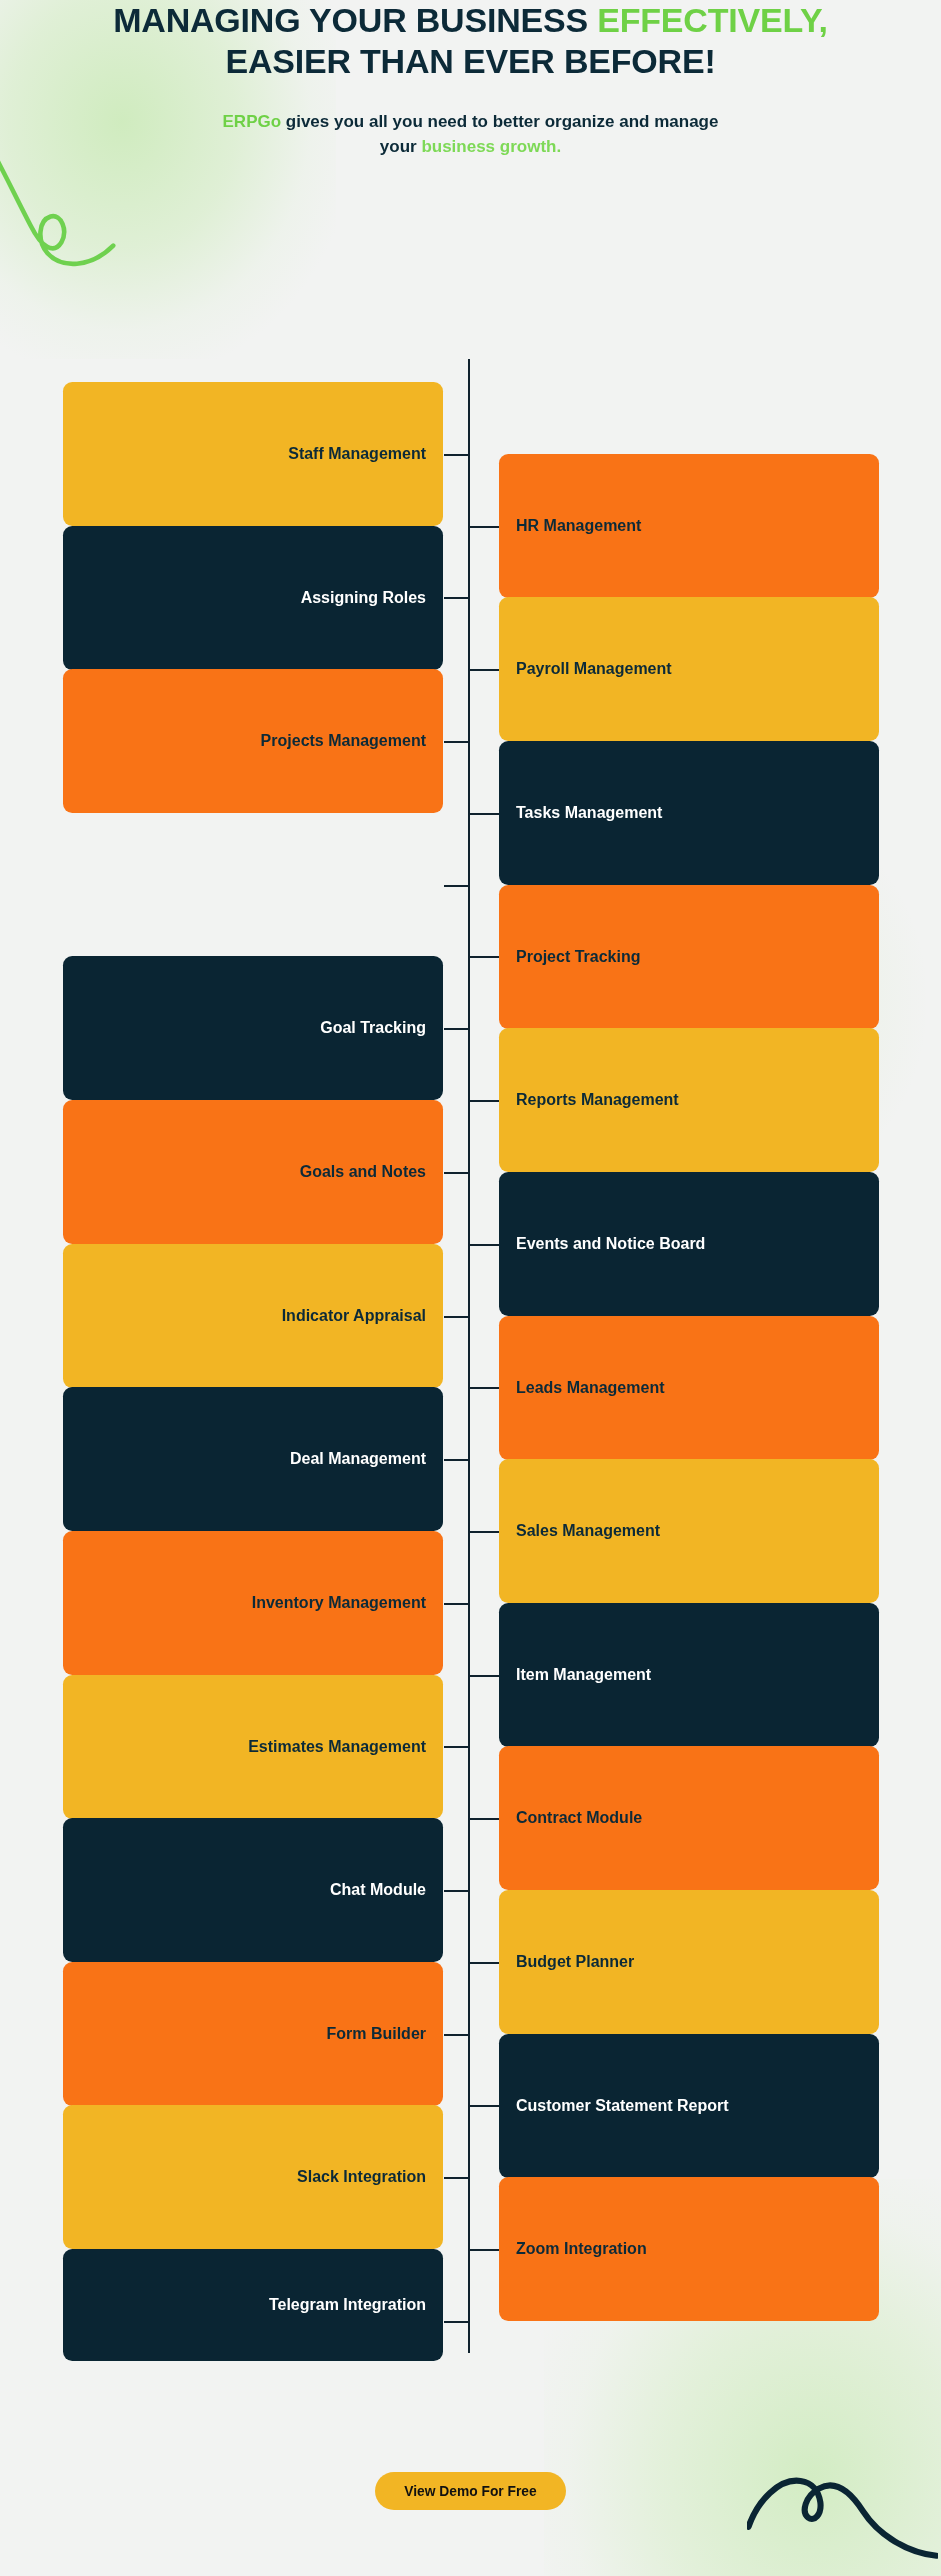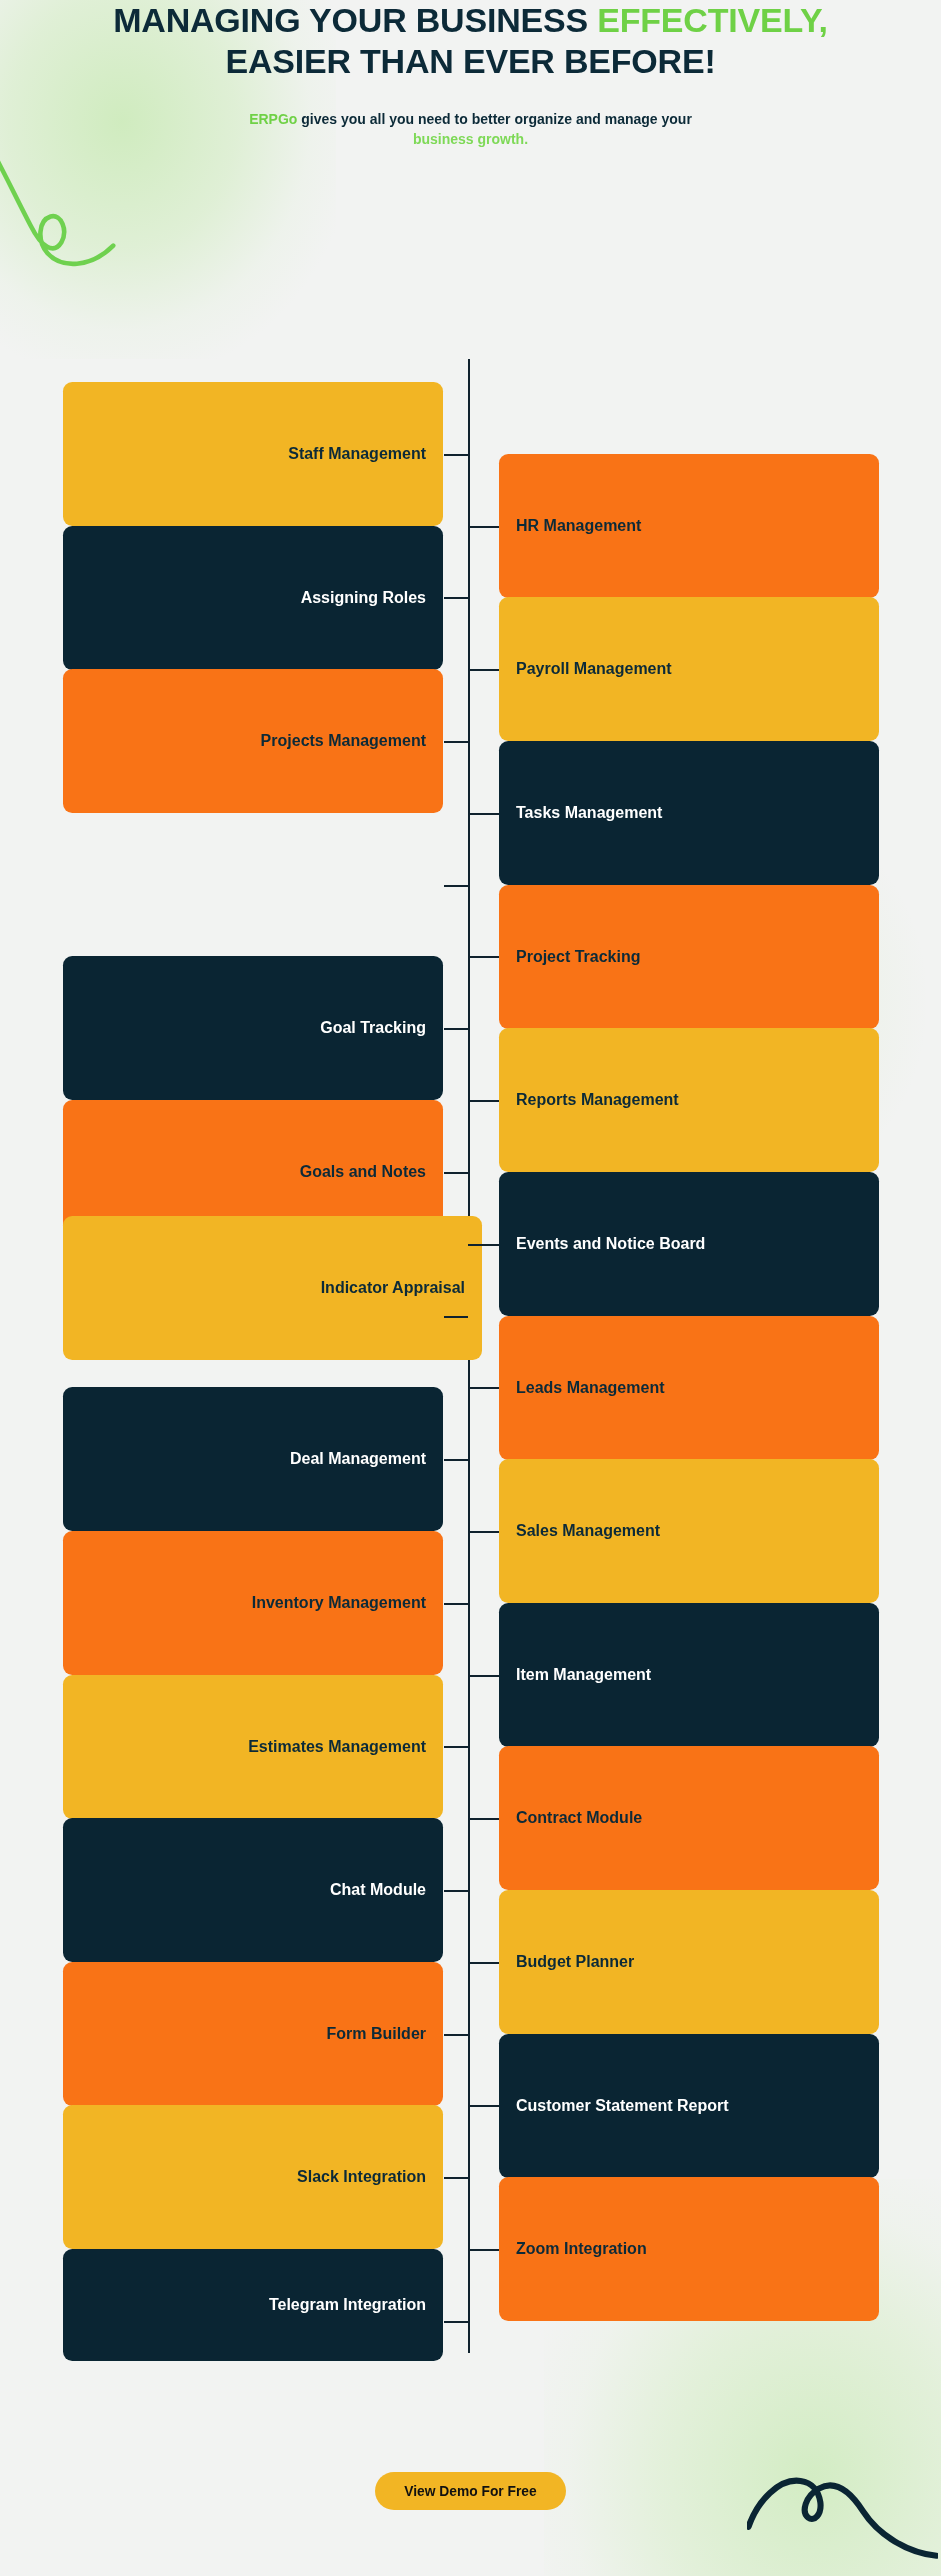--- a/index.html
+++ b/index.html
@@ -63,21 +63,21 @@
     font-size: 34px;
     font-weight: 700;
     line-height: 1.22;
     color: #0c2a38;
     letter-spacing: -0.2px;
   }
   .headline .accent { color: #6fd146; }
 
   .subhead {
     margin-top: 27.5px;
-    font-size: 14px;
+    font-size: 17px;
     font-weight: 600;
     line-height: 1.42;
     color: #0c2a38;
     max-width: 504px;
     margin-left: auto;
     margin-right: auto;
   }
   .subhead .accent-strong { color: #6fd146; font-weight: 700; }
   .subhead .accent-soft   { color: #7ed957; font-weight: 600; }
 
@@ -184,21 +184,21 @@
     <div class="stub" style="left: 444px; width: 24.4px; top: 741px;"></div>
     <div class="stub" style="left: 444px; width: 24.4px; top: 885px;"></div>
     <div class="node left c-navy" style="left: 63px; top: 956px; width: 380px; height: 144px;">
       <span>Goal Tracking</span>
     </div>
     <div class="stub" style="left: 444px; width: 24.4px; top: 1028px;"></div>
     <div class="node left c-green" style="left: 63px; top: 1100px; width: 380px; height: 144px;">
       <span>Goals and Notes</span>
     </div>
     <div class="stub" style="left: 444px; width: 24.4px; top: 1172px;"></div>
-    <div class="node left c-amber" style="left: 63px; top: 1216px; width: 419px; height: 144px;">
+    <div class="node left c-amber" style="left: 63px; top: 1244px; width: 380px; height: 144px;">
       <span>Indicator Appraisal</span>
     </div>
     <div class="stub" style="left: 444px; width: 24.4px; top: 1316px;"></div>
     <div class="node left c-navy" style="left: 63px; top: 1387px; width: 380px; height: 144px;">
       <span>Deal Management</span>
     </div>
     <div class="stub" style="left: 444px; width: 24.4px; top: 1459px;"></div>
     <div class="node left c-green" style="left: 63px; top: 1531px; width: 380px; height: 144px;">
       <span>Inventory Management</span>
     </div>

